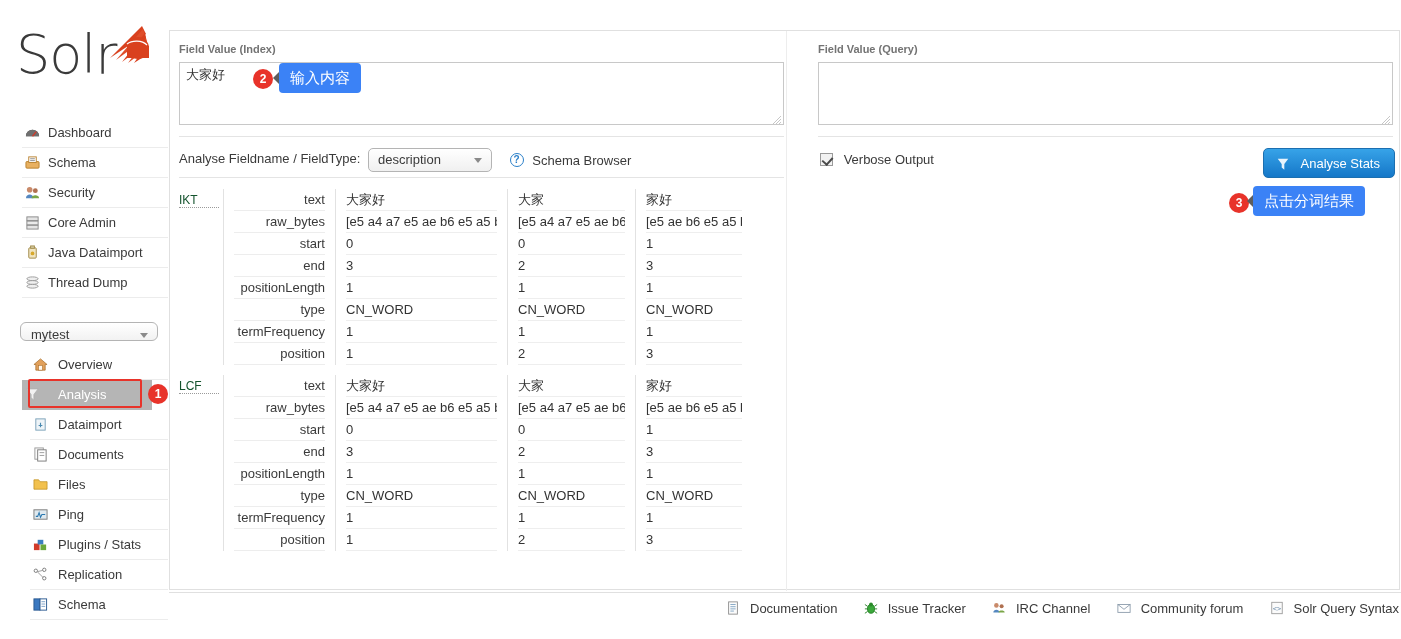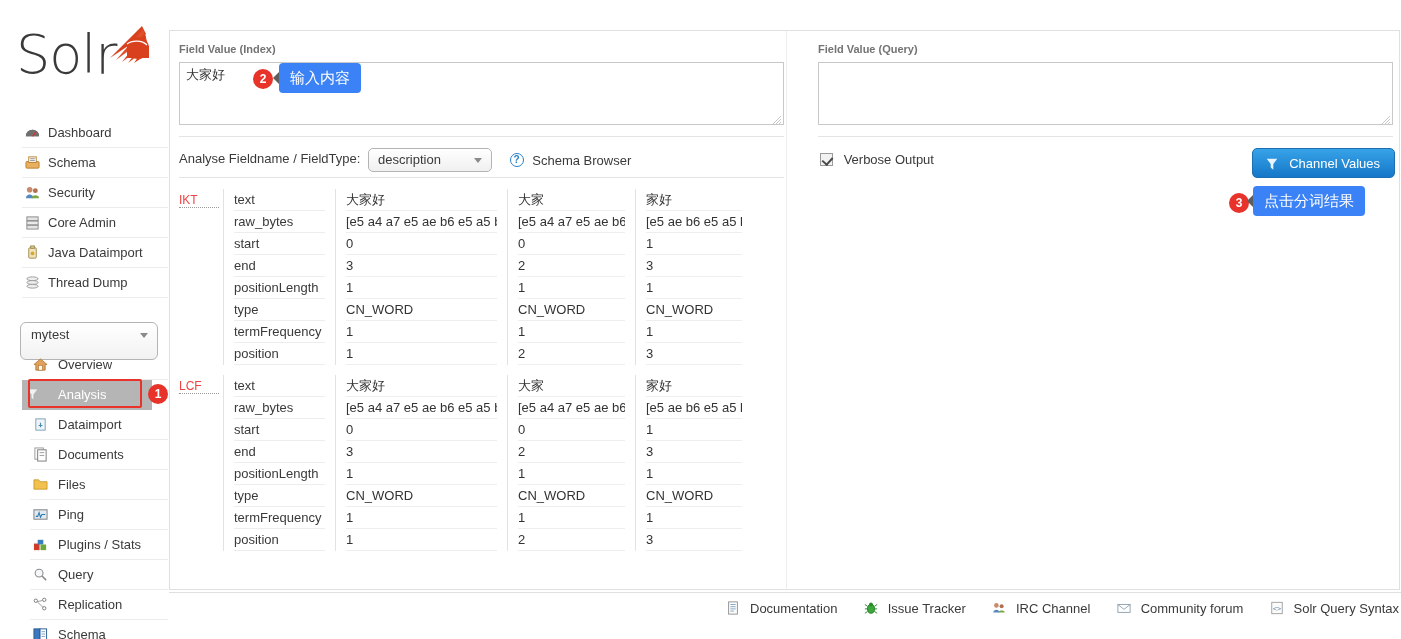--- a/index.html
+++ b/index.html
@@ -54,21 +54,21 @@
     position: absolute; left: 2px; top: 7px;
     width: 16px; height: 16px;
     line-height: 16px;
     text-align: center;
     font-size: 12px;
   }
 
   
   #core-select {
     position: absolute; left: 20px; top: 322px;
-    width: 138px; height: 38px;
+    width: 138px; height: 19px;
     border: 1px solid #b4b4b4;
     border-radius: 6px;
     background: linear-gradient(to bottom, #ffffff 0%, #f2f2f2 100%);
     line-height: 23px;
     padding-left: 10px;
     font-size: 13px;
     color: #3a3a3a;
     cursor: pointer;
   }
   #core-select .caret {
@@ -254,37 +254,37 @@
   
   #results {
     position: absolute; left: 9px; top: 158px;
     width: 600px;
   }
   .analyzer-row { position: relative; margin-bottom: 10px; }
   .analyzer-abbr {
     position: absolute; left: 0; top: 4px;
     width: 40px;
     font-size: 12px;
-    color: #ef4444;
+    color: #14532d;
     border-bottom: 1px dotted #9a9a9a;
     display: inline-block;
     cursor: help;
   }
   .token-grid {
     margin-left: 44px;
     display: flex;
     align-items: flex-start;
     border-left: 1px solid #e2e2e2;
   }
   .col {
     padding: 0 10px 0 10px;
     border-right: 1px solid #e2e2e2;
   }
   .col:last-child { border-right: none; }
-  .col.attrs { width: 112px; padding-left: 10px; }
+  .col.attrs { width: 112px; padding-left: 10px; text-align: right; }
   .col.tok { min-width: 100px; }
   .col.tok-0 { width: 172px; }
   .col.tok-1 { width: 128px; }
   .col.tok-2 { width: 116px; }
   .cell {
     height: 22px;
     line-height: 22px;
     font-size: 13px;
     color: #333333;
     border-bottom: 1px solid #eeeeee;
@@ -518,29 +518,20 @@
             <rect x="1" y="7" width="6" height="7" fill="#d03a2a"></rect>
             <rect x="5" y="3" width="6" height="5" fill="#3a7ec0"></rect>
             <rect x="8" y="8" width="6" height="6" fill="#6aa83a"></rect>
           </svg>
         </span>
         <span>Plugins / Stats</span>
       </div>
       <div class="nav-item">
         <span class="ic">
           <svg width="15" height="15" viewBox="0 0 16 16">
-            <circle cx="6.5" cy="6.5" r="4.2" fill="#f4f8fa" stroke="#8a8a8a" stroke-width="1.1"></circle>
-            <line x1="9.6" y1="9.6" x2="14" y2="14" stroke="#8a8a8a" stroke-width="1.6"></line>
-          </svg>
-        </span>
-        <span>Query</span>
-      </div>
-      <div class="nav-item">
-        <span class="ic">
-          <svg width="15" height="15" viewBox="0 0 16 16">
             <circle cx="3" cy="4" r="1.8" fill="none" stroke="#7a7a7a"></circle>
             <circle cx="12" cy="3" r="1.8" fill="none" stroke="#7a7a7a"></circle>
             <circle cx="12" cy="12" r="1.8" fill="none" stroke="#7a7a7a"></circle>
             <path d="M4.5 5 L10.5 3.6 M4.5 5 L10.6 11" stroke="#9a9a9a"></path>
           </svg>
         </span>
         <span>Replication</span>
       </div>
       <div class="nav-item">
         <span class="ic">
@@ -598,21 +589,21 @@
 
     <div id="verbose-row">
       <span class="chk"></span>
       <span id="verbose-label">Verbose Output</span>
     </div>
 
     <div id="analyse-button">
       <svg class="funnel" width="14" height="14" viewBox="0 0 16 16">
         <path d="M2 2 L14 2 L9.5 8 L9.5 14.5 L6.5 12 L6.5 8 Z" fill="#ffffff" opacity=".9"></path>
       </svg>
-      <span class="btxt">Channel Values</span>
+      <span class="btxt">Analyse Stats</span>
     </div>
 
     <div id="results">
 
       <div class="analyzer-row">
         <span class="analyzer-abbr">IKT</span>
         <div class="token-grid">
           <div class="col attrs">
             <div class="cell attr">text</div>
             <div class="cell attr">raw_bytes</div>

